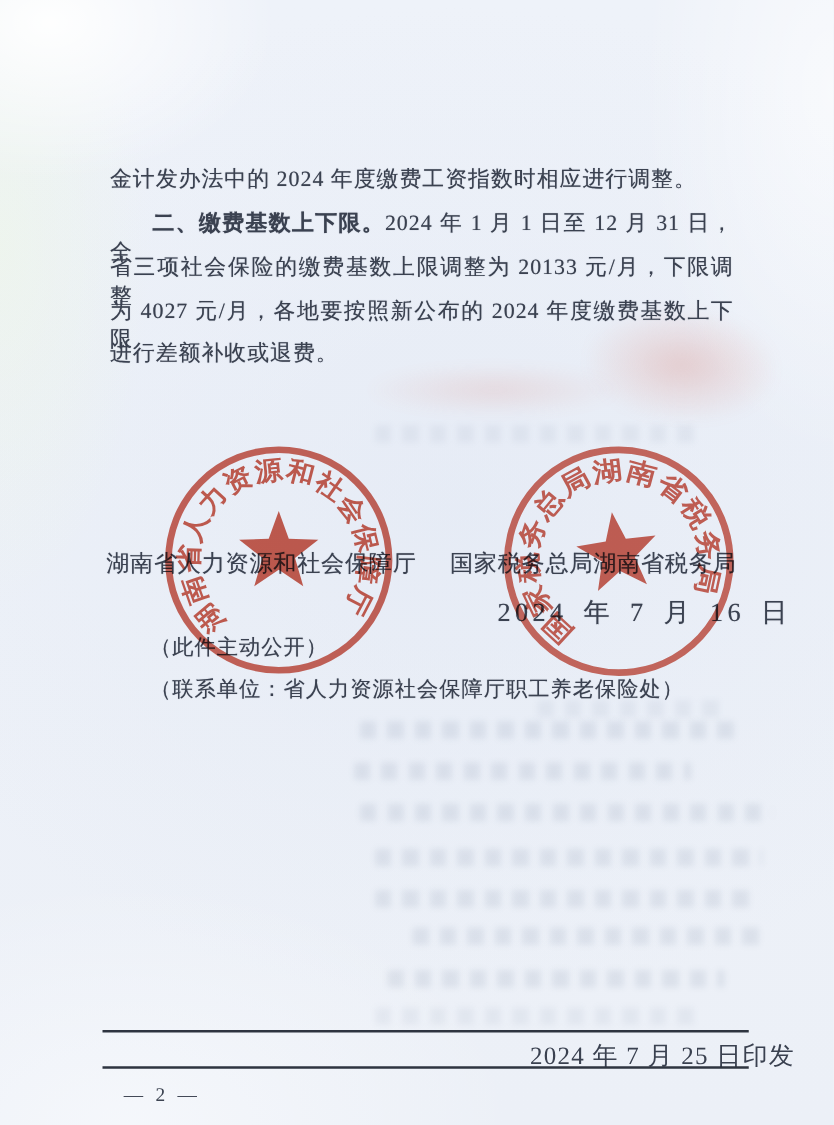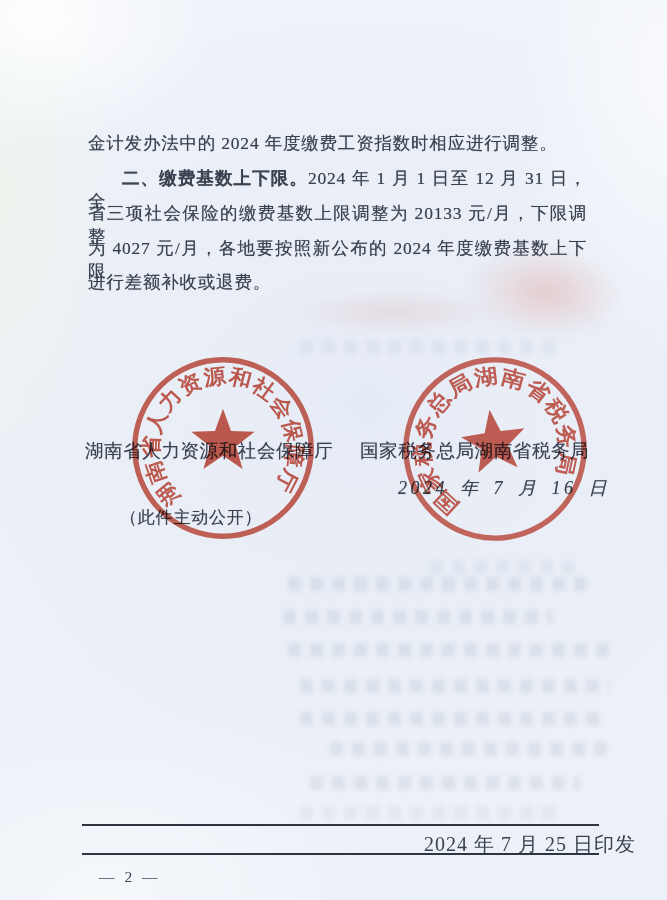--- a/index.html
+++ b/index.html
@@ -53,26 +53,25 @@
     letter-spacing: 0.6px;
     white-space: nowrap;
     text-shadow: 0 0 0.7px rgba(58,65,80,0.5);
   }
   .sig-left  { left: 85px; }
   .sig-right { left: 360px; }
   .sig-date {
     position: absolute;
     left: 398px;
     top: 476px;
-    font-size: 18px;
+    font-size: 21px;
     letter-spacing: 3.5px;
     word-spacing: 4px;
     white-space: nowrap;
     text-shadow: 0 0 0.7px rgba(58,65,80,0.5);
-    font-style: italic;
   }
 
   
   .note {
     position: absolute;
     left: 120px;
     font-size: 17px;
     letter-spacing: 0.8px;
     white-space: nowrap;
     text-shadow: 0 0 0.7px rgba(58,65,80,0.5);
@@ -156,20 +155,21 @@
   <p class="line justify" style="top:237px">为 4027 元/月，各地要按照新公布的 2024 年度缴费基数上下限</p>
   <p class="line" style="top:271px">进行差额补收或退费。</p>
 
   <div class="bleed faint" style="left:300px; top:340px; width:260px;"></div>
 
   <p class="sig-org sig-left">湖南省人力资源和社会保障厅</p>
   <p class="sig-org sig-right">国家税务总局湖南省税务局</p>
   <p class="sig-date">2024 年 7 月 16 日</p>
 
   <p class="note note1">（此件主动公开）</p>
+  <p class="note note2">（联系单位：省人力资源社会保障厅职工养老保险处）</p>
 
   <svg class="seal seal-left" width="196" height="196" viewBox="0 0 200 200">
     <circle cx="100" cy="100" r="90" fill="none" stroke="rgba(196,62,45,0.88)" stroke-width="5.5"></circle>
     <polygon points="100,60 108.2,82.7 132.3,83.5 113.3,98.3 120,121.5 100,108 80,121.5 86.7,98.3 67.7,83.5 91.8,82.7" fill="rgba(196,62,45,0.92)"></polygon>
     <path id="sealArcL" d="M 57.6 150.6 A 66 66 0 1 1 142.4 150.6" fill="none"></path>
     <text font-size="21.5" fill="rgba(196,62,45,0.92)" letter-spacing="1" font-family="Liberation Sans, DejaVu Sans, sans-serif" font-weight="600" textLength="308" lengthAdjust="spacingAndGlyphs">
       <textPath href="#sealArcL">湖南省人力资源和社会保障厅</textPath>
     </text>
   </svg>
 

